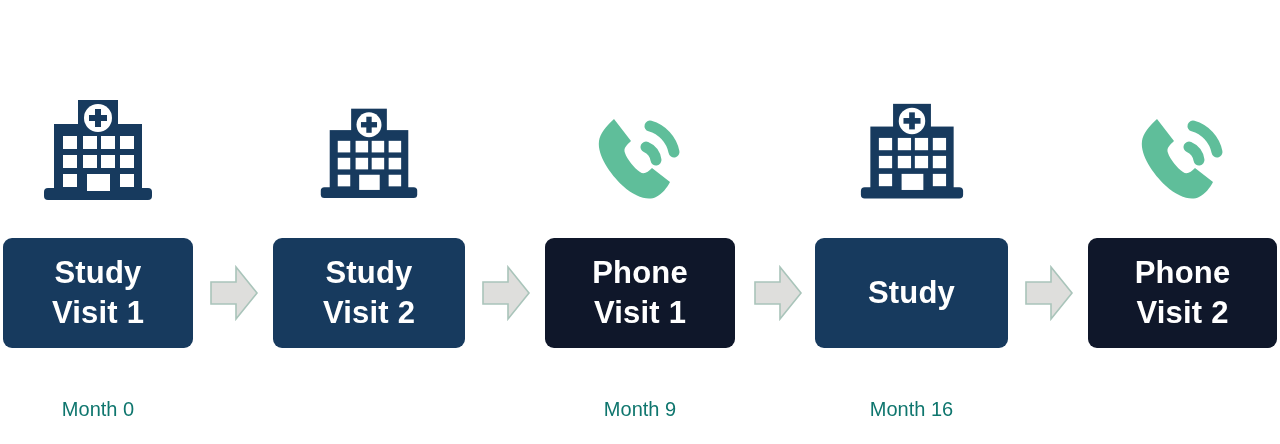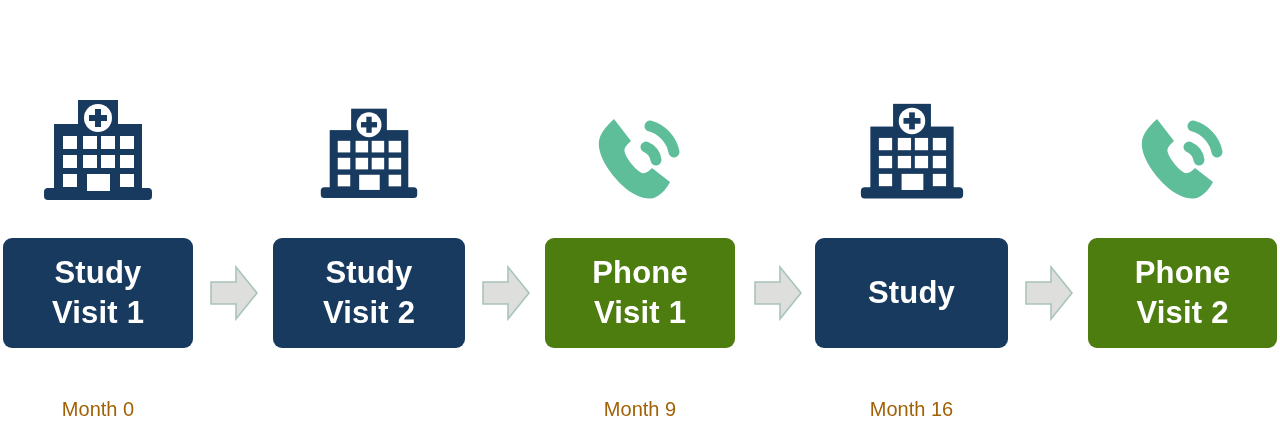--- a/index.html
+++ b/index.html
@@ -53,31 +53,31 @@
     justify-content: center;
     color: #ffffff;
     font-size: 31px;
     line-height: 1.28;
     font-weight: 700;
     letter-spacing: 0.2px;
     box-sizing: border-box;
   }
   .visit-box .ln { display: block; white-space: nowrap; }
   .box-navy  { background: #173A5E; }
-  .box-green { background: #4d7c0f; text-align: center; }
+  .box-green { background: #0f172a; text-align: center; }
 
   
   .month {
     position: absolute;
     top: 398px;
     left: 0;
     width: 100%;
     text-align: center;
     font-size: 20px;
-    color: #a16207;
+    color: #0f766e;
     white-space: nowrap;
   }
 
   
   .arrow {
     position: absolute;
     top: 264px;
     width: 50px;
     height: 58px;
   }

